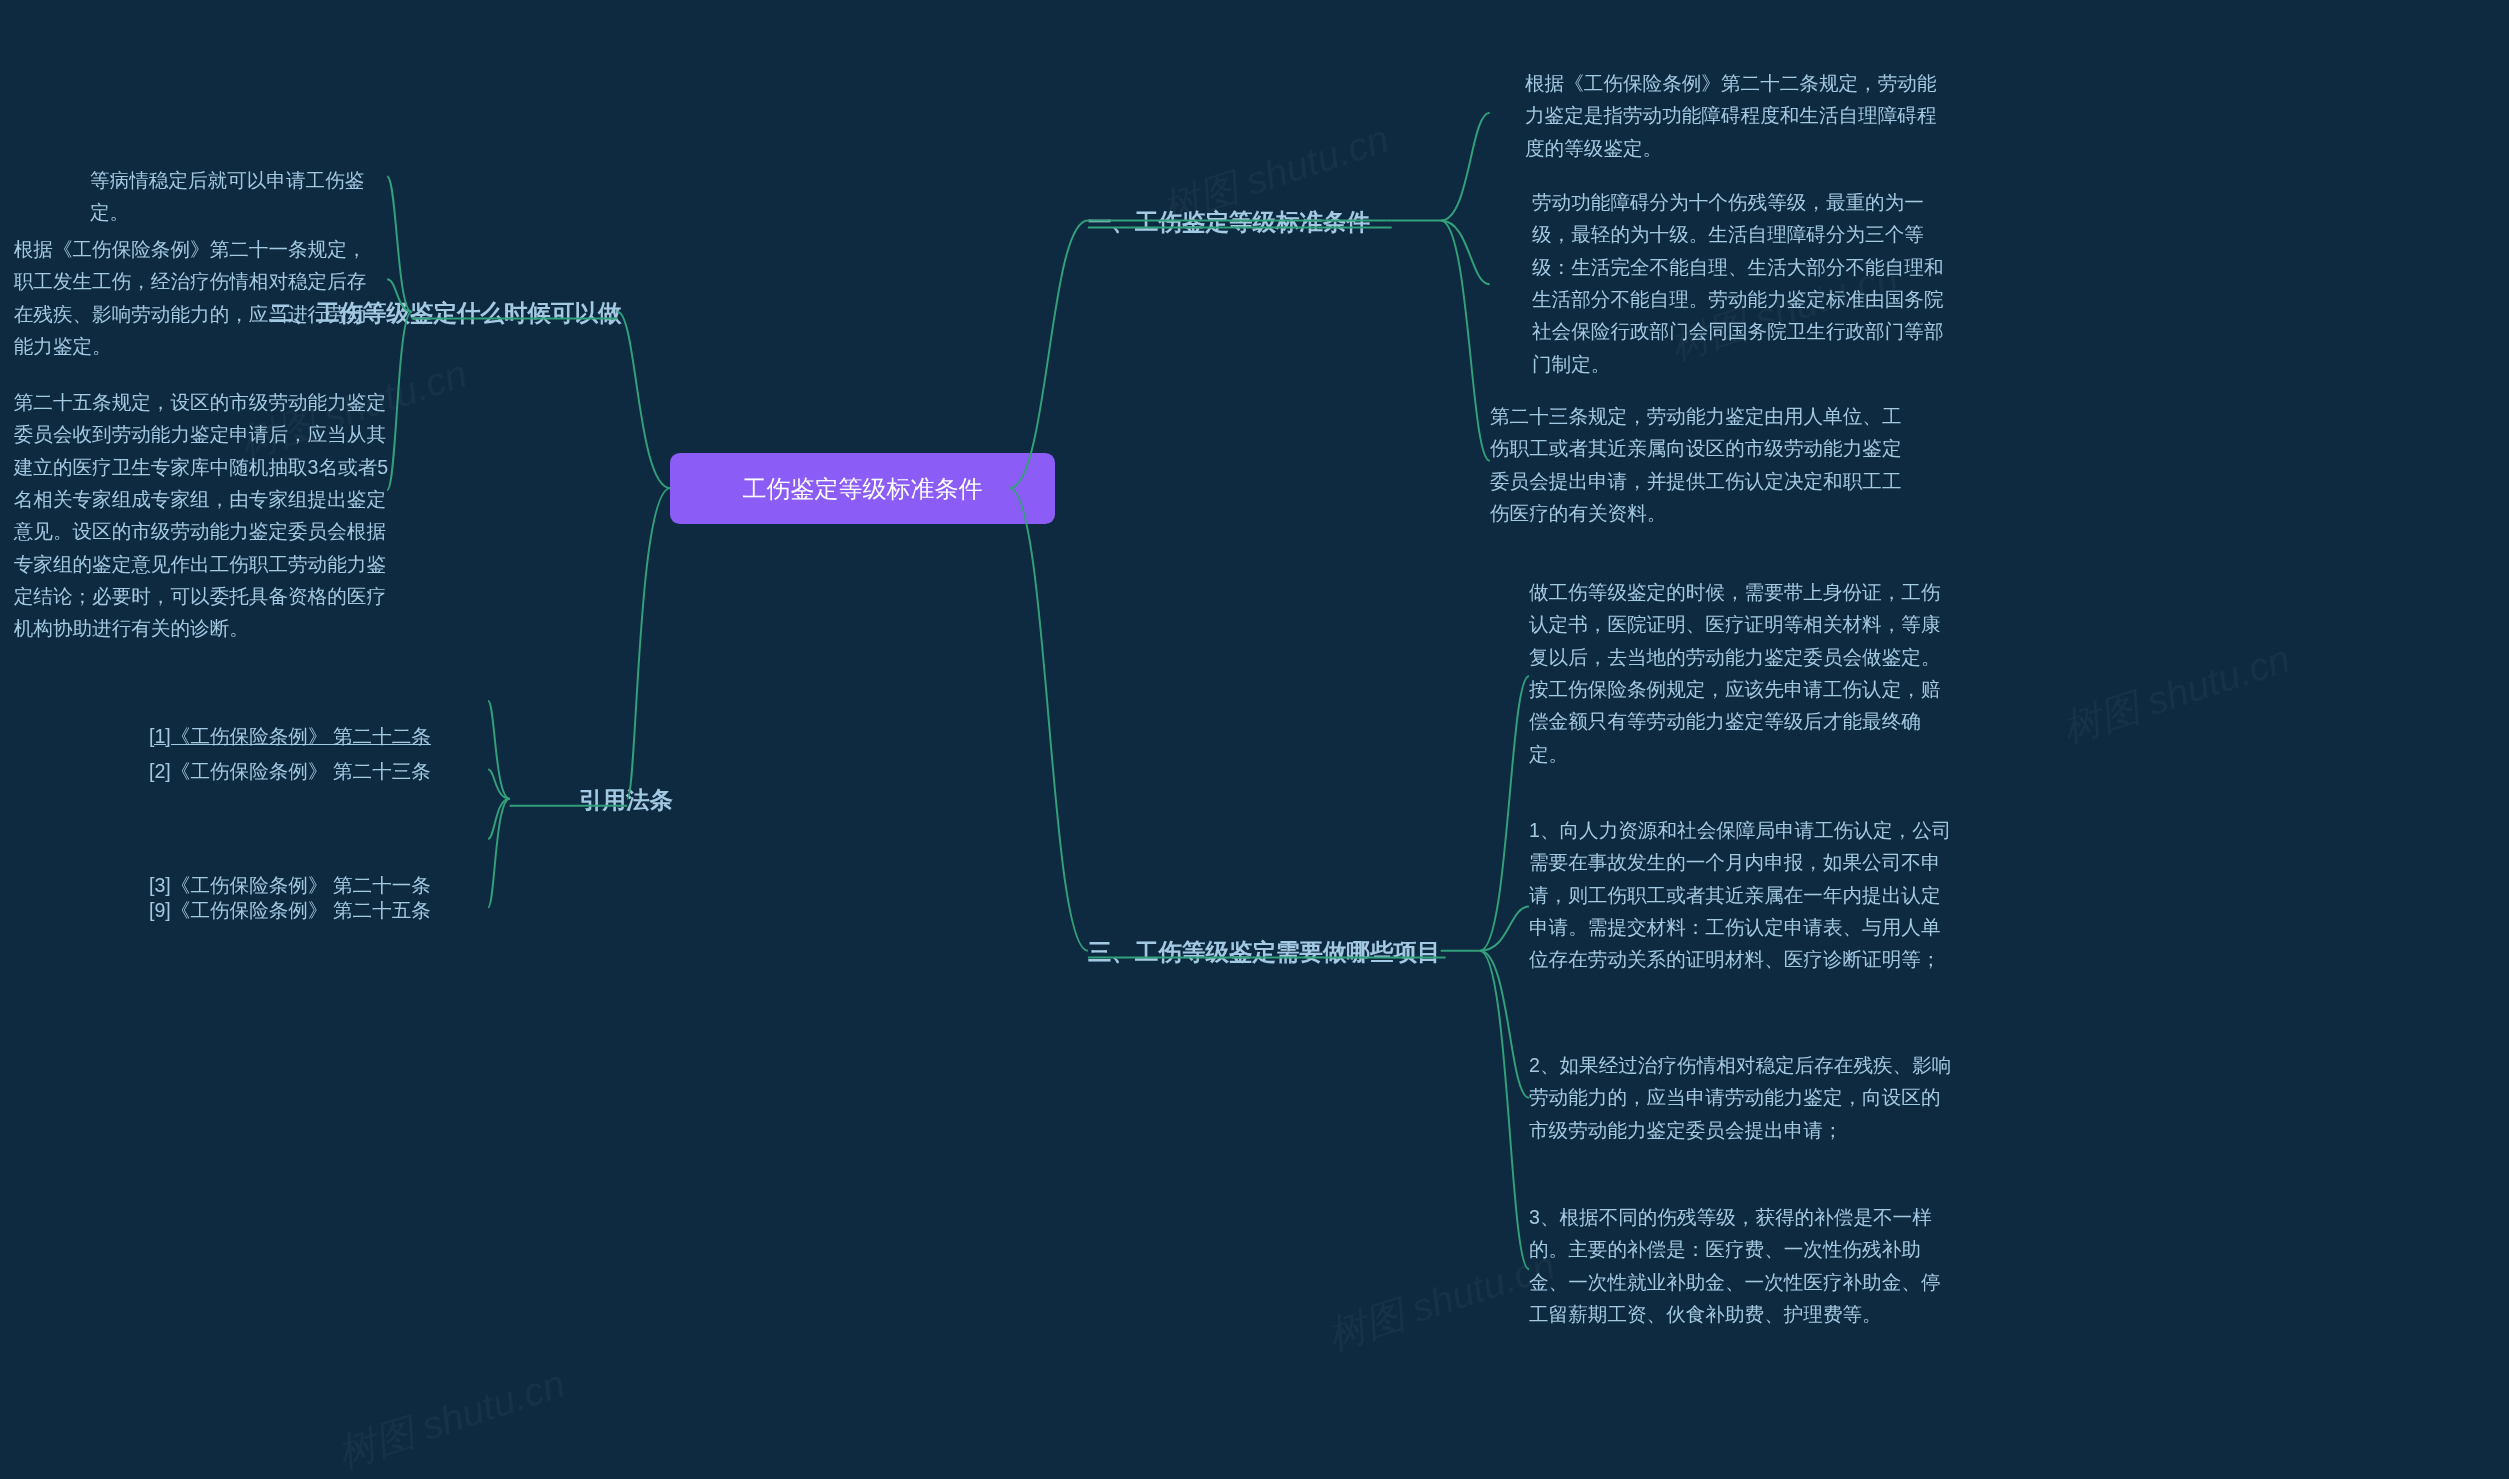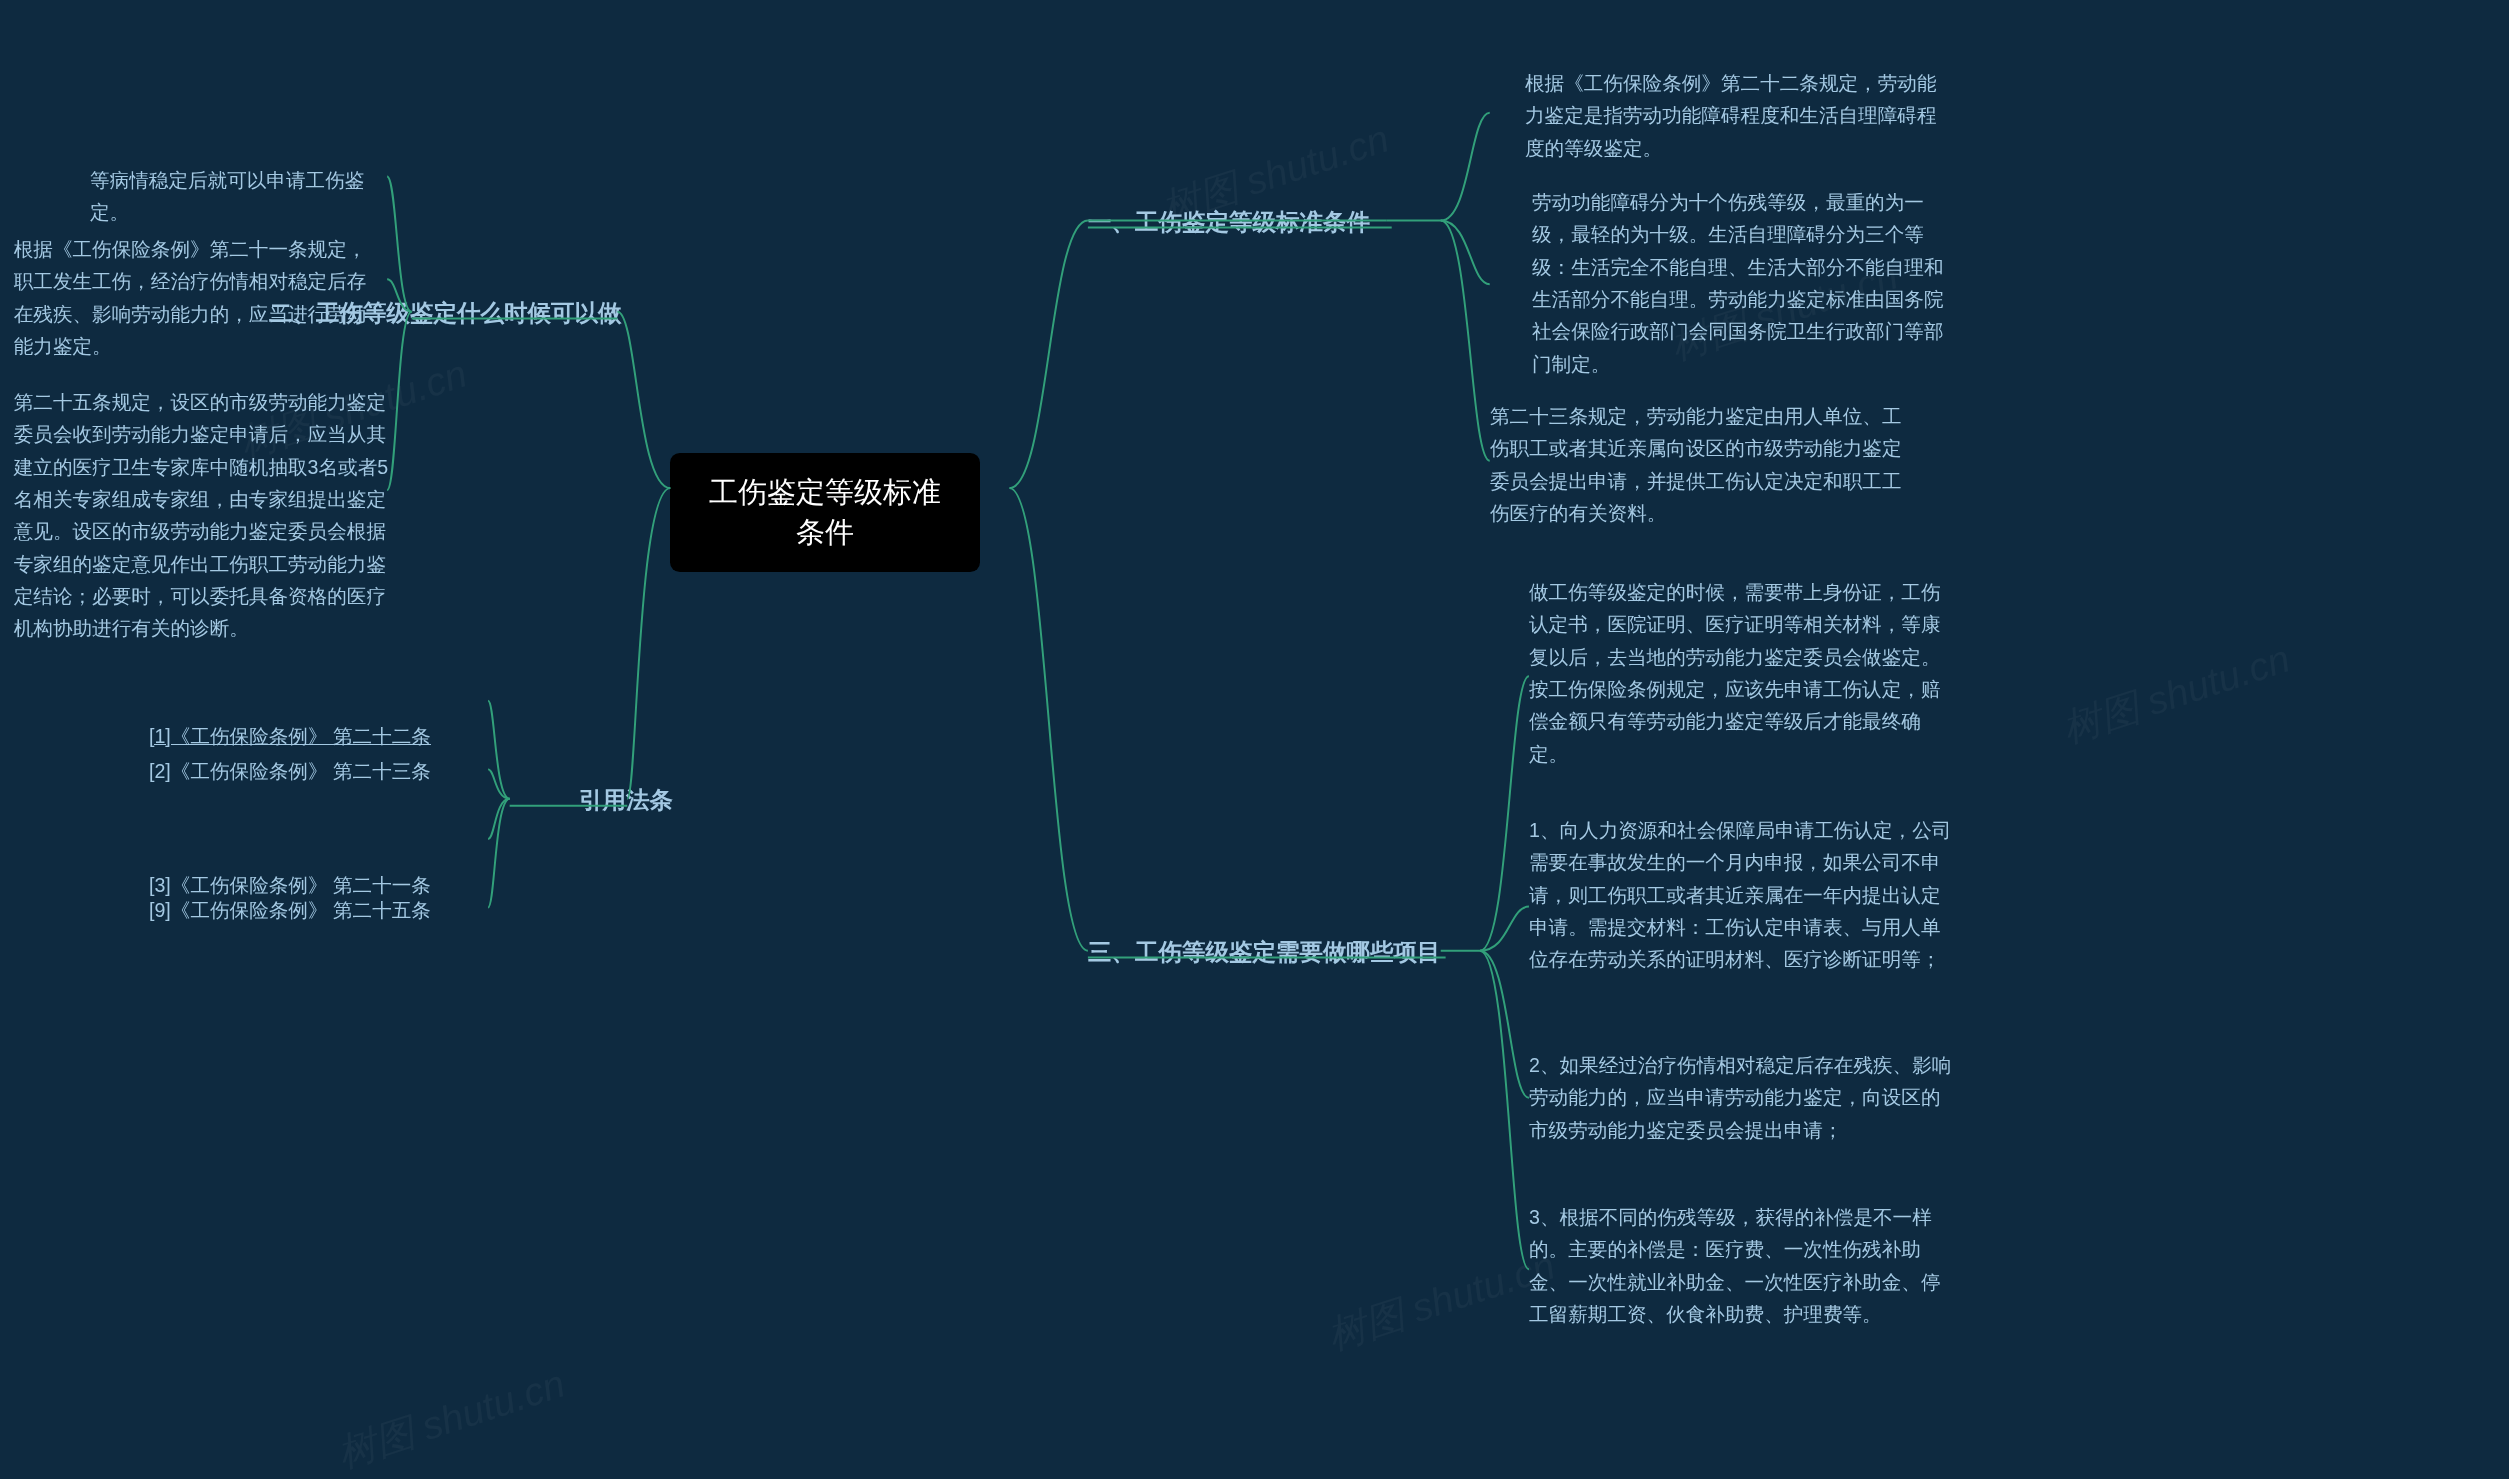--- a/index.html
+++ b/index.html
@@ -16,29 +16,29 @@
     position: absolute;
     color: rgba(255,255,255,0.04);
     font-size: 39px;
     transform: rotate(-18deg);
     pointer-events: none;
     user-select: none;
     font-style: italic;
   }
   .root-node {
     position: absolute;
-    background: #000000;
+    background: #8b5cf6;
     color: #fff;
-    font-size: 29px;
+    font-size: 24px;
     font-weight: 500;
     padding: 19.6px 27.4px;
     border-radius: 9.8px;
     left: 670px;
     top: 453px;
-    width: 310px;
+    width: 385px;
     text-align: center;
   }
   .branch-label {
     position: absolute;
     color: #a4c9e3;
     font-size: 23.5px;
     white-space: nowrap;
     font-weight: bold;
   }
   .leaf-label {

